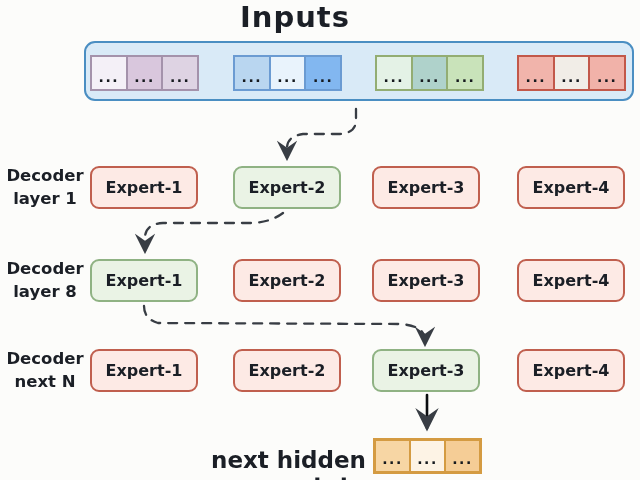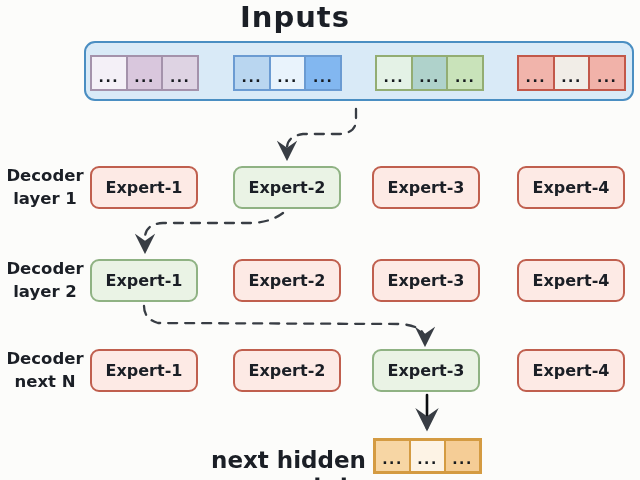--- a/index.html
+++ b/index.html
@@ -91,21 +91,21 @@
   <div>Decoder</div>
   <div>layer 1</div>
 </div>
 <div class="expert col1 row1" style="background-color: rgb(253, 234, 229); border-color: rgb(192, 95, 78);">Expert-1</div>
 <div class="expert selected col2 row1" style="background-color: rgb(234, 243, 229); border-color: rgb(143, 178, 131);">Expert-2</div>
 <div class="expert col3 row1" style="background-color: rgb(253, 234, 229); border-color: rgb(192, 95, 78);">Expert-3</div>
 <div class="expert col4 row1" style="background-color: rgb(253, 234, 229); border-color: rgb(192, 95, 78);">Expert-4</div>
 
 <div class="abs layer-label ll2">
   <div>Decoder</div>
-  <div>layer 2</div>
+  <div>layer 8</div>
 </div>
 <div class="expert selected col1 row2" style="background-color: rgb(234, 243, 229); border-color: rgb(143, 178, 131);">Expert-1</div>
 <div class="expert col2 row2" style="background-color: rgb(253, 234, 229); border-color: rgb(192, 95, 78);">Expert-2</div>
 <div class="expert col3 row2" style="background-color: rgb(253, 234, 229); border-color: rgb(192, 95, 78);">Expert-3</div>
 <div class="expert col4 row2" style="background-color: rgb(253, 234, 229); border-color: rgb(192, 95, 78);">Expert-4</div>
 
 <div class="abs layer-label llN">
   <div>Decoder</div>
   <div>next N</div>
 </div>

